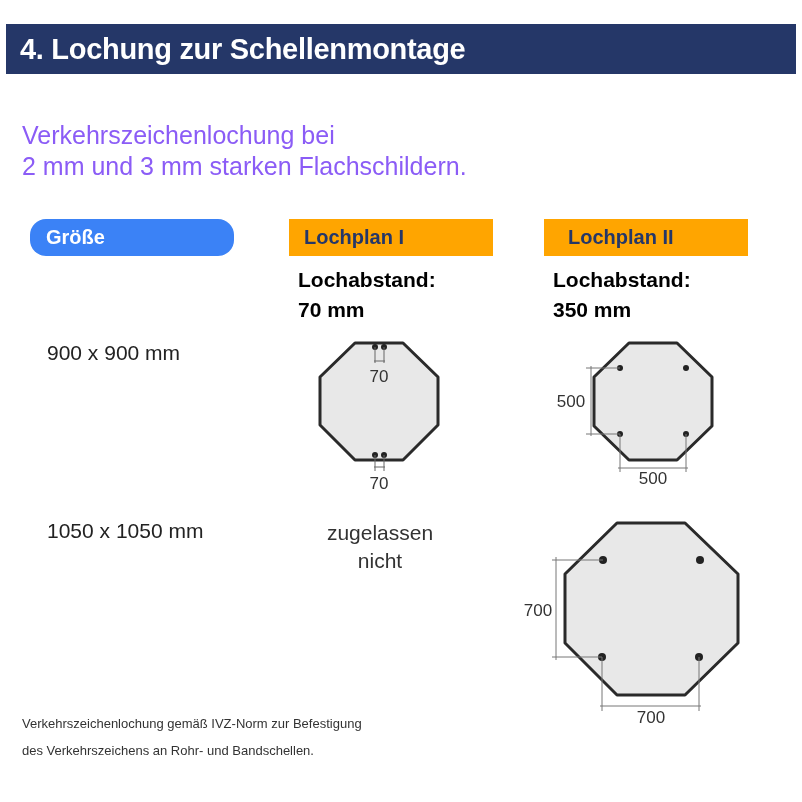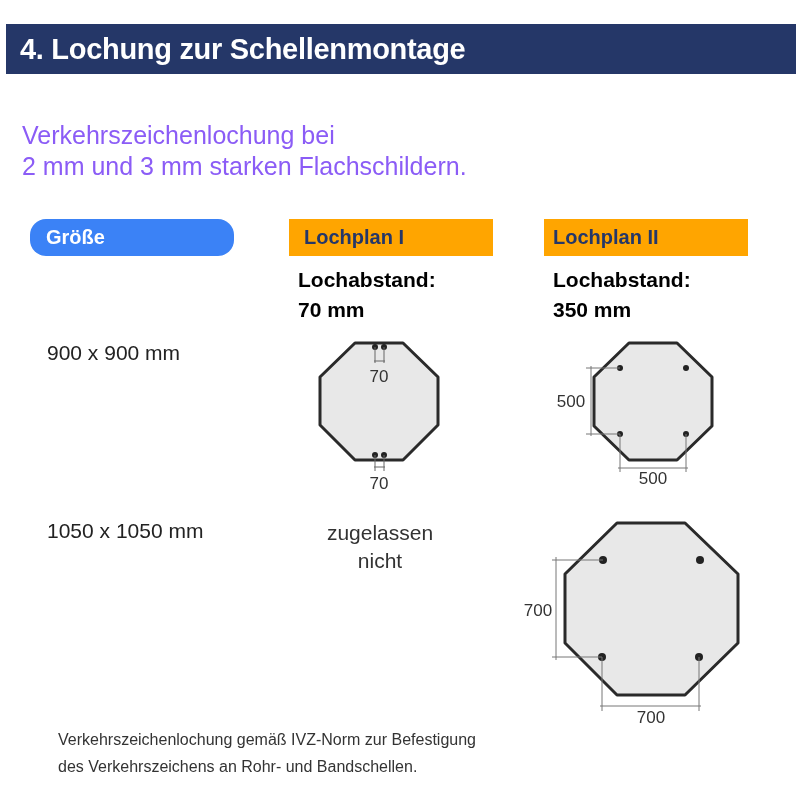--- a/index.html
+++ b/index.html
@@ -5,25 +5,25 @@
   html, body { margin:0; padding:0; }
   body { width:802px; height:802px; background:#ffffff; position:relative; overflow:hidden;
          font-family:"Liberation Sans", sans-serif; color:#222; }
   .abs { position:absolute; }
   .banner { left:6px; top:24px; width:790px; height:50px; background:#253768; }
   .banner-title { left:20px; top:30px; font-size:29px; font-weight:bold; color:#fff; letter-spacing:-0.3px; line-height:38px; }
   .intro { left:22px; top:120px; font-size:25px; line-height:31px; color:#8b5cf6; }
   .hdr { height:37px; font-size:20px; font-weight:bold; line-height:37px; padding-left:16px; box-sizing:border-box; }
   .hdr-size { left:30px; top:219px; width:204px; background:#3b82f6; color:#fff;border-radius:16px; }
   .hdr-p1 { left:289px; top:219px; width:204px; background:#ffa500; color:#253768; padding-left:15px; }
-  .hdr-p2 { left:544px; top:219px; width:204px; background:#ffa500; color:#253768; padding-left:9px; }
+  .hdr-p2 { left:544px; top:219px; width:204px; background:#ffa500; color:#253768; padding-left:24px; }
   .sub { font-size:21px; font-weight:bold; line-height:30px; color:#000000; }
   .rowlabel { font-size:21px; font-weight:normal; color:#222; }
   .na { font-size:21px; line-height:28px; text-align:center; color:#333; }
-  .footer { left:22px; top:726px; font-size:16px; line-height:27px; color:#333;margin-left:36px; }
+  .footer { left:22px; top:710px; font-size:13px; line-height:27px; color:#333; }
   svg text { font-family:"Liberation Sans", sans-serif; }
 </style>
 </head>
 <body>
 
 <div class="abs banner"></div>
 <div class="abs banner-title">4. Lochung zur Schellenmontage</div>
 
 <div class="abs intro">
   <div>Verkehrszeichenlochung bei</div>

